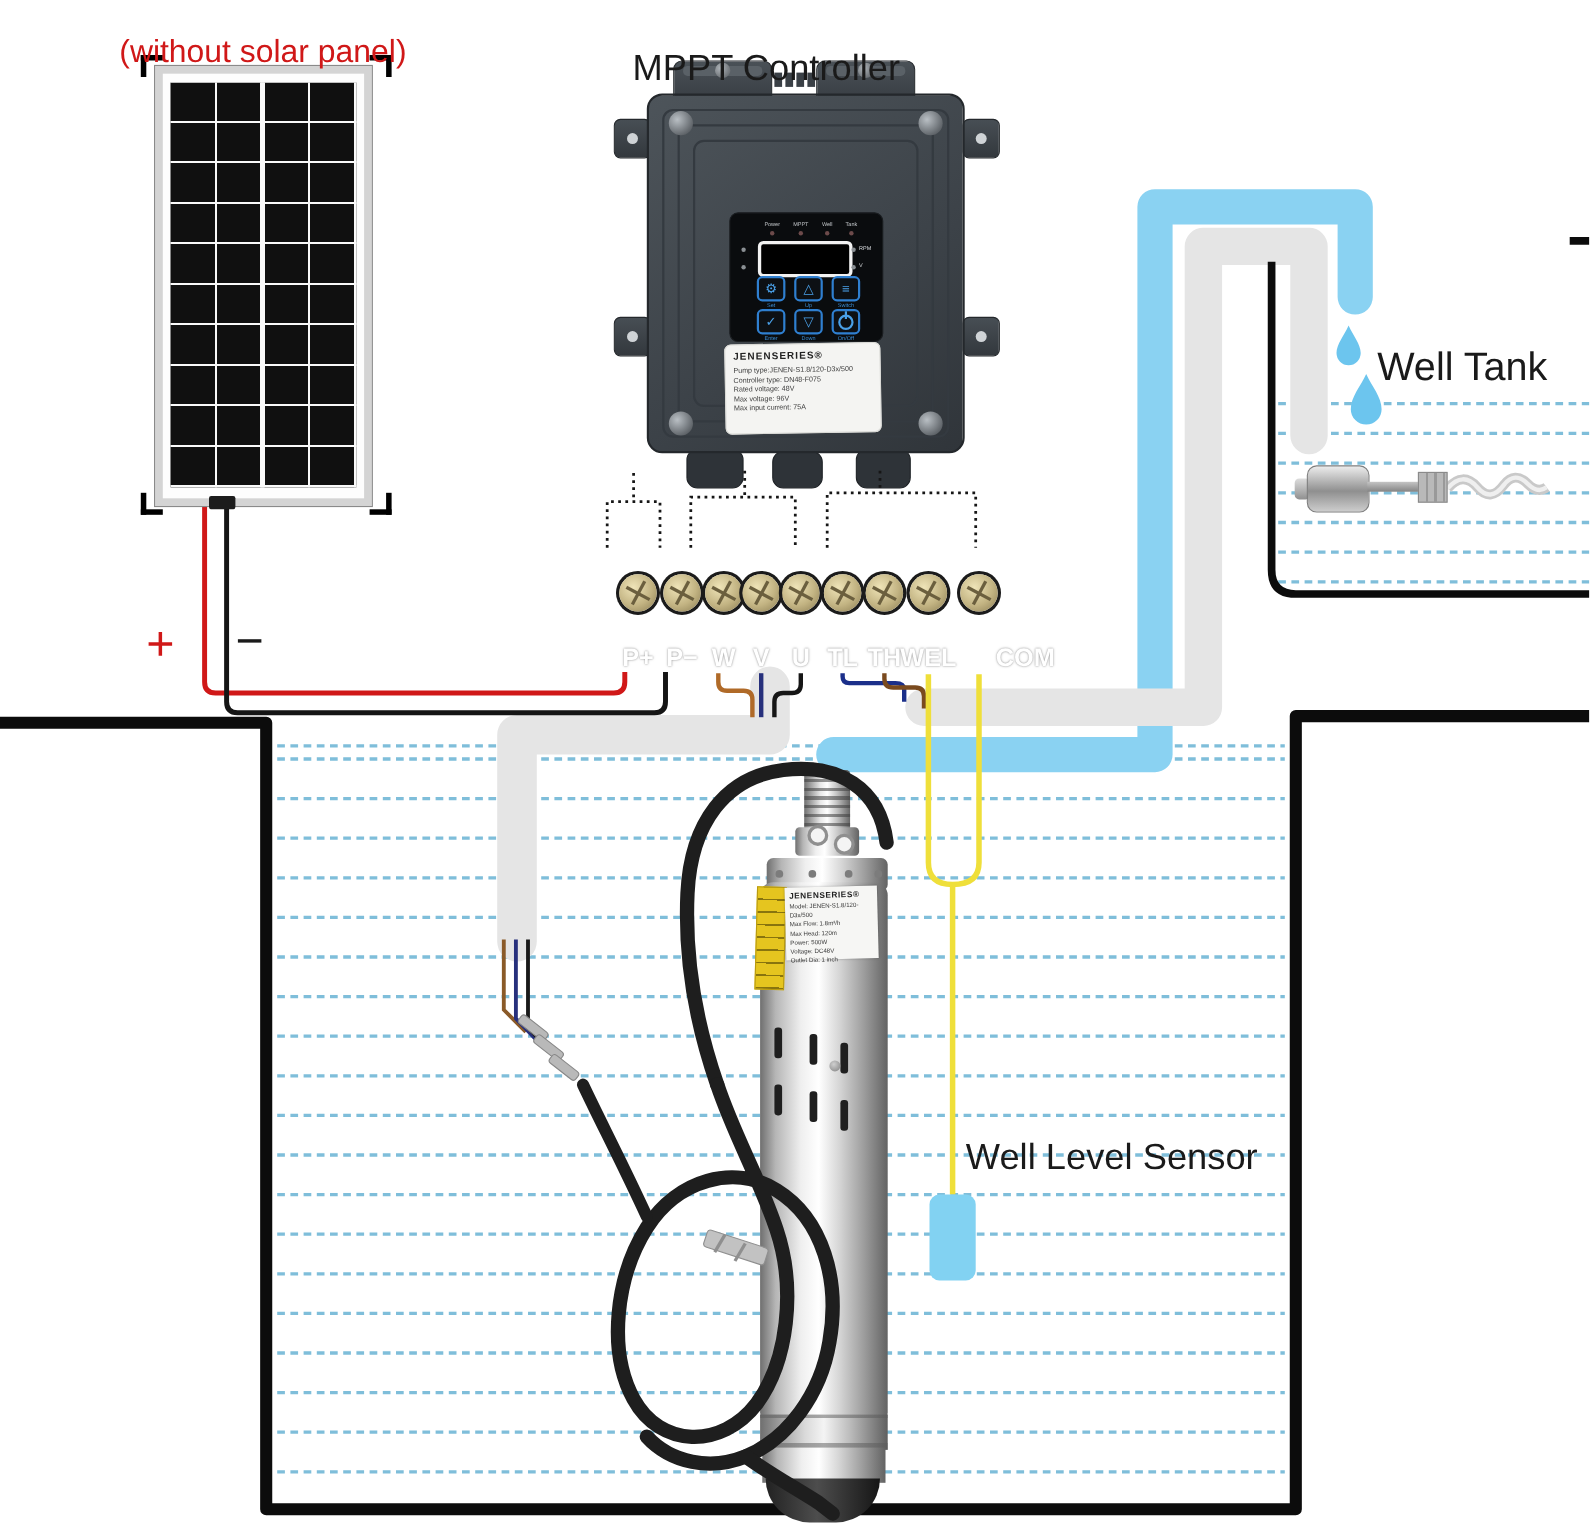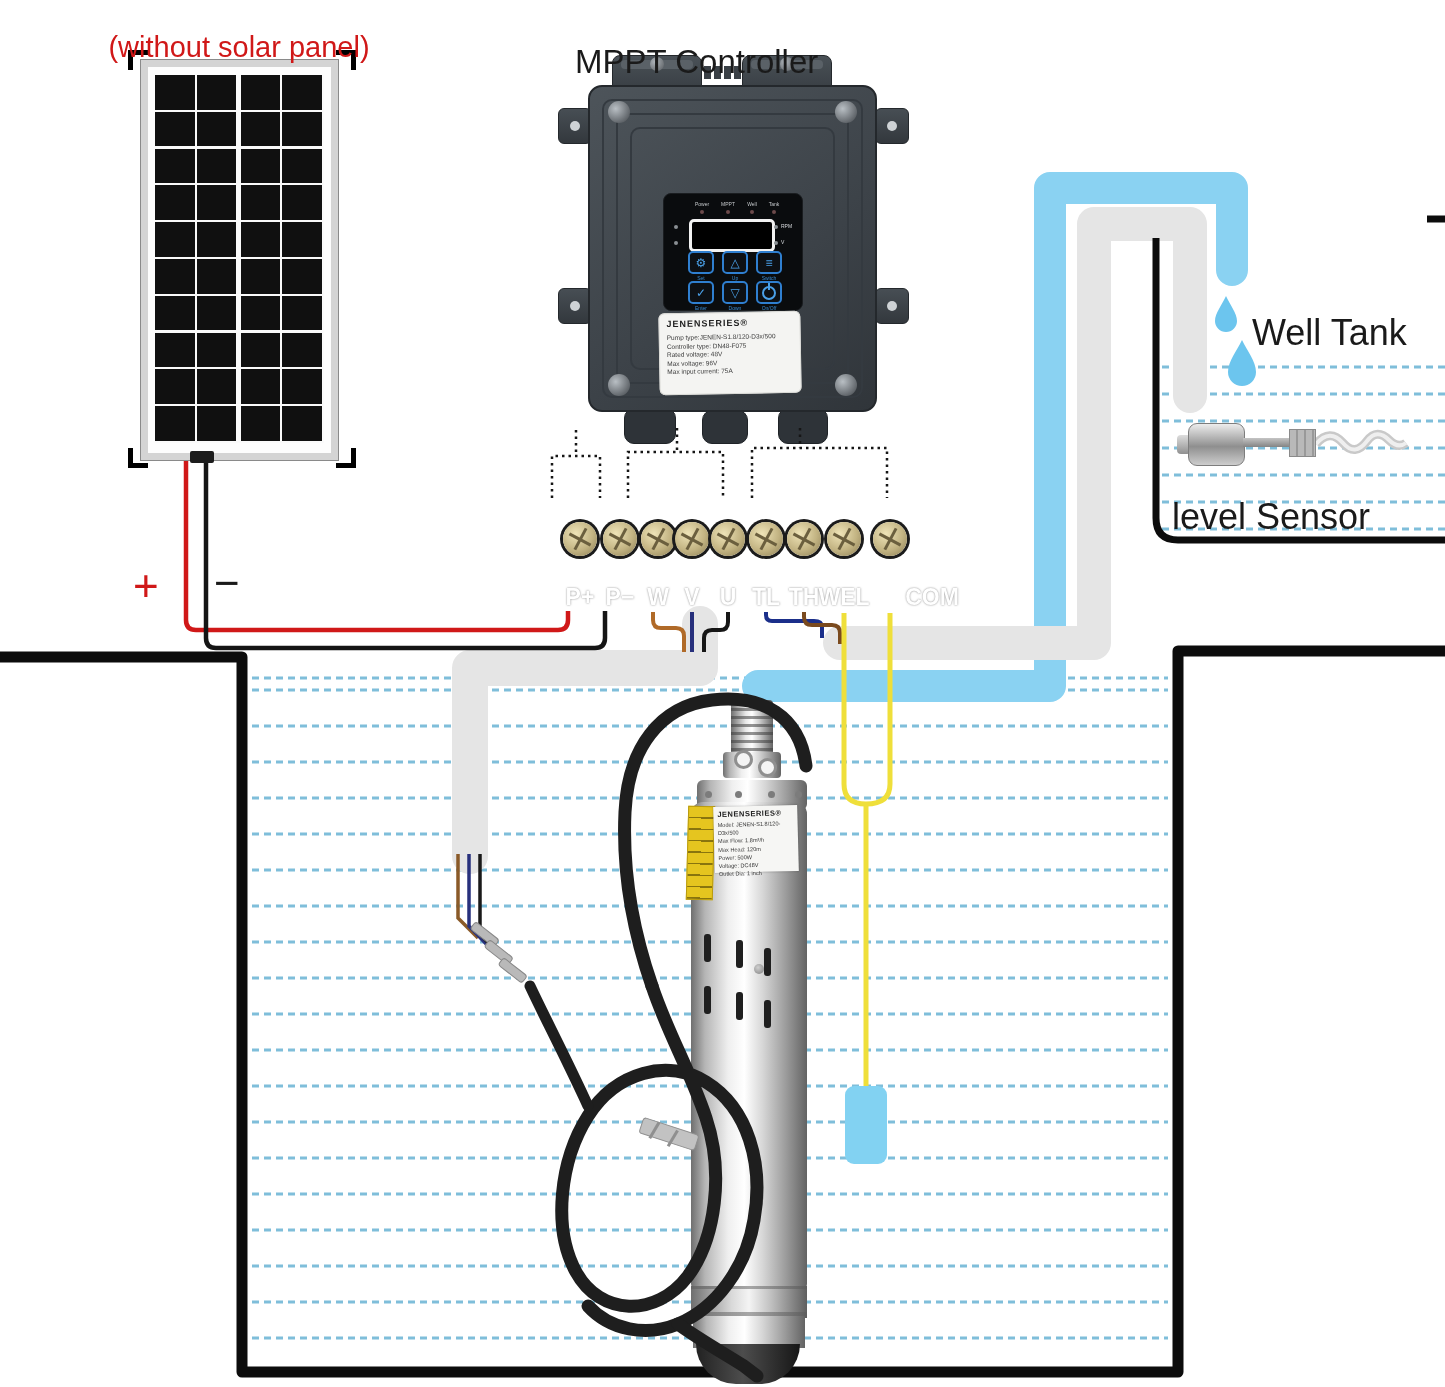--- a/index.html
+++ b/index.html
@@ -361,14 +361,14 @@
       <path d="M677,428 V452 M628,498 V452 H723 V498"></path>
       <path d="M800,428 V448 M752,498 V448 H887 V498"></path>
     </g>
   </svg>
 
   <div class="caption" style="left:70px;top:31px;width:338px;text-align:center;font-size:29px;color:#d01818;">(without solar panel)</div>
   <div class="caption" style="left:575px;top:4px;width:310px;text-align:left;font-size:33px;margin-top:39px;">MPPT Controller</div>
   <div class="caption" style="left:133px;top:561px;font-size:44px;color:#d01818;">+</div>
   <div class="caption" style="left:214px;top:558px;font-size:44px;">−</div>
   <div class="caption t-title" style="left:1252px;top:312px;">Well Tank</div>
-  <div class="caption t-title" style="left:1172px;top:496px;">level Sensor</div>
+  <div class="caption" style="left:878px;top:1033px;font-size:33px;">Well Level Sensor</div>
 </div>
 
 </body></html>

